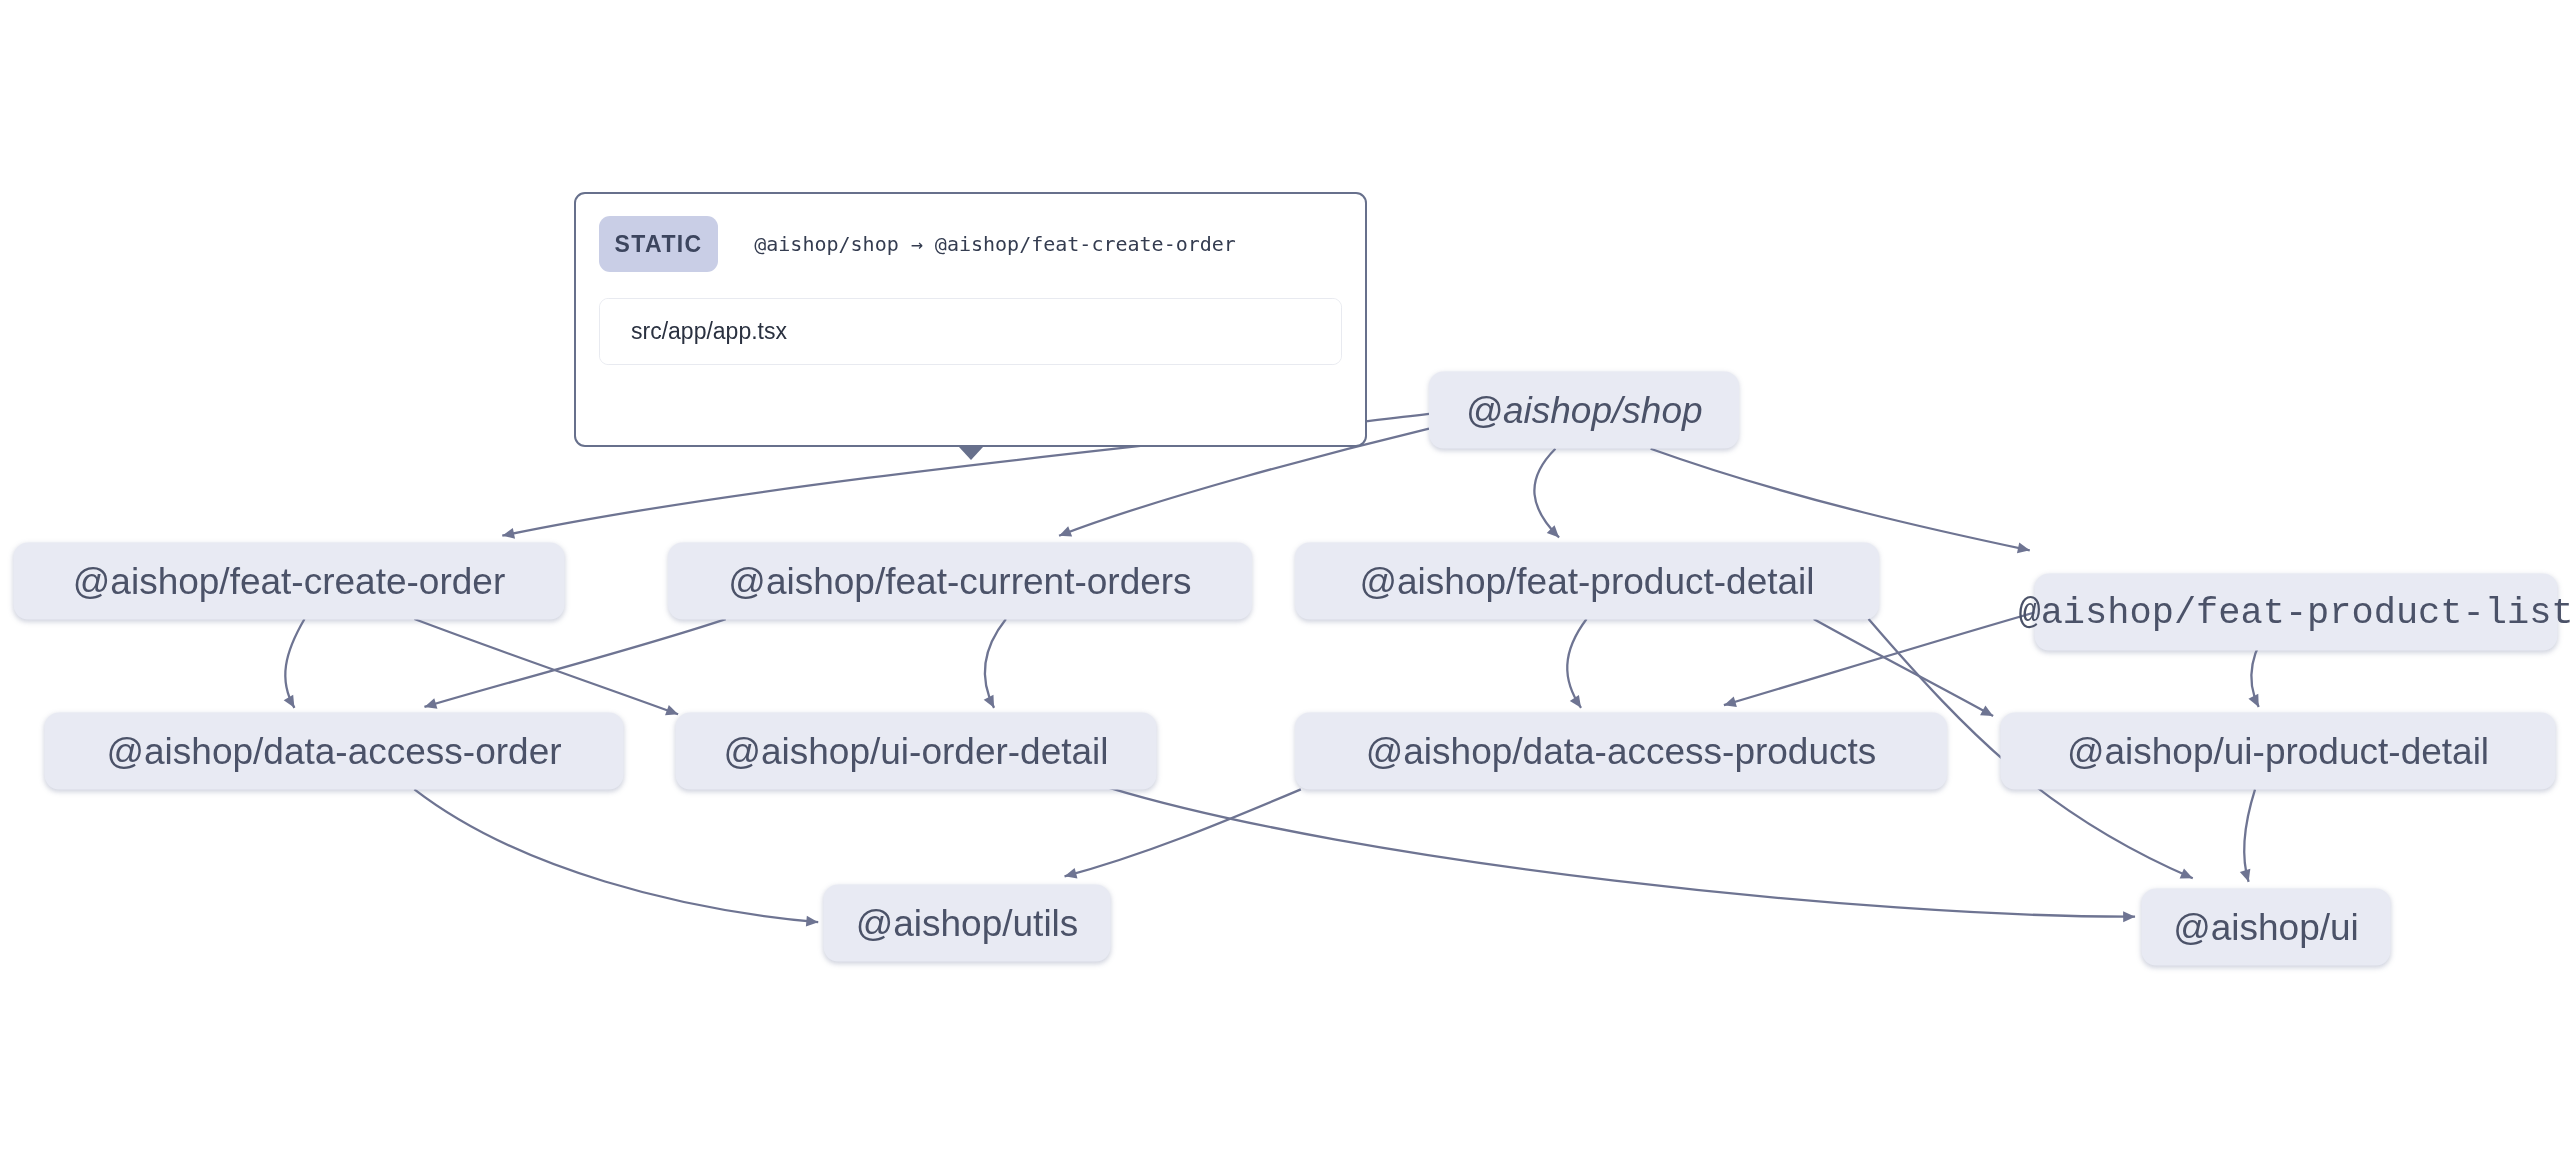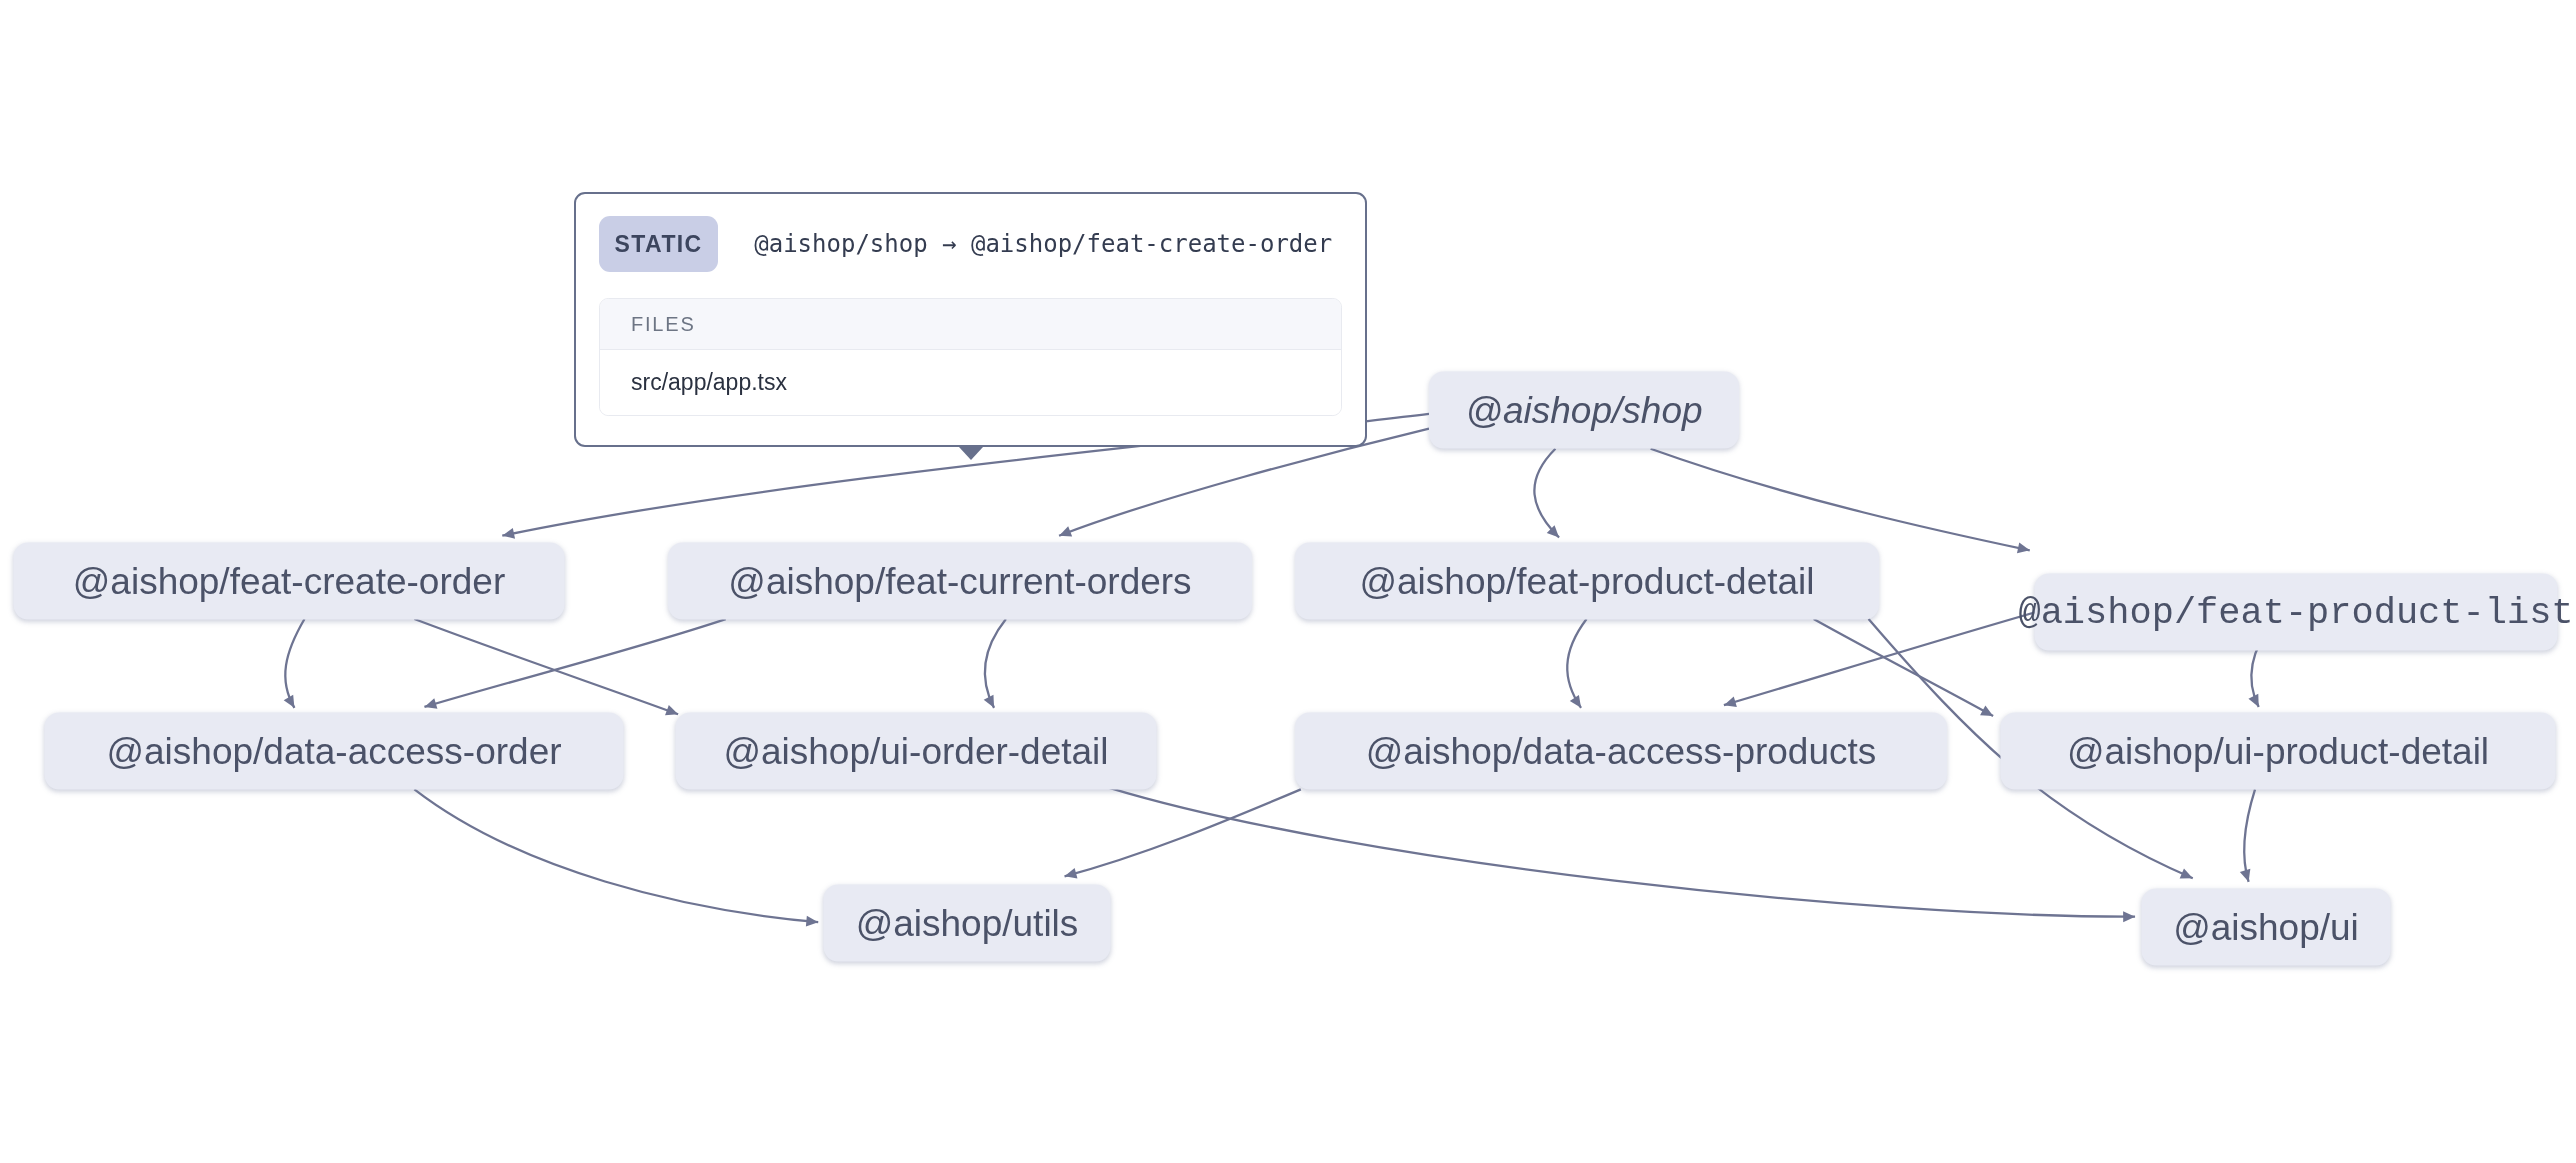--- a/index.html
+++ b/index.html
@@ -77,21 +77,21 @@
     color:var(--badge_text);
     font-size:23px;
     font-weight:bold;
     letter-spacing:1.4px;
     padding:16.5px 15.6px;
     border-radius:11px;
     line-height:1;
   }
   .tt-title{
     font-family:"DejaVu Sans Mono", monospace;
-    font-size:24px;
+    font-size:20px;
     color:var(--title_text);
     white-space:nowrap;
   }
   .tt-files-box{
     margin-top:26px;
     border:1.8px solid var(--files_box_border);
     border-radius:9.2px;
     overflow:hidden;
   }
   .tt-files-header{
@@ -153,18 +153,17 @@
     <div class="graph-node" style="left: 967px; top: 923px; width: 287px;">@aishop/utils</div>
     <div class="graph-node" style="left: 2266px; top: 927px; width: 249px;">@aishop/ui</div>
   </div>
 
 <div id="edge-tooltip">
   <div class="tt-header">
     <span class="tt-badge">STATIC</span>
     <span class="tt-title">@aishop/shop → @aishop/feat-create-order</span>
   </div>
   <div class="tt-files-box">
-    <div class="tt-files-header">FILES</div>
     <div class="tt-file-row">src/app/app.tsx</div>
   </div>
 </div>
 <div id="tooltip-caret"></div>
 
 
 </body></html>

